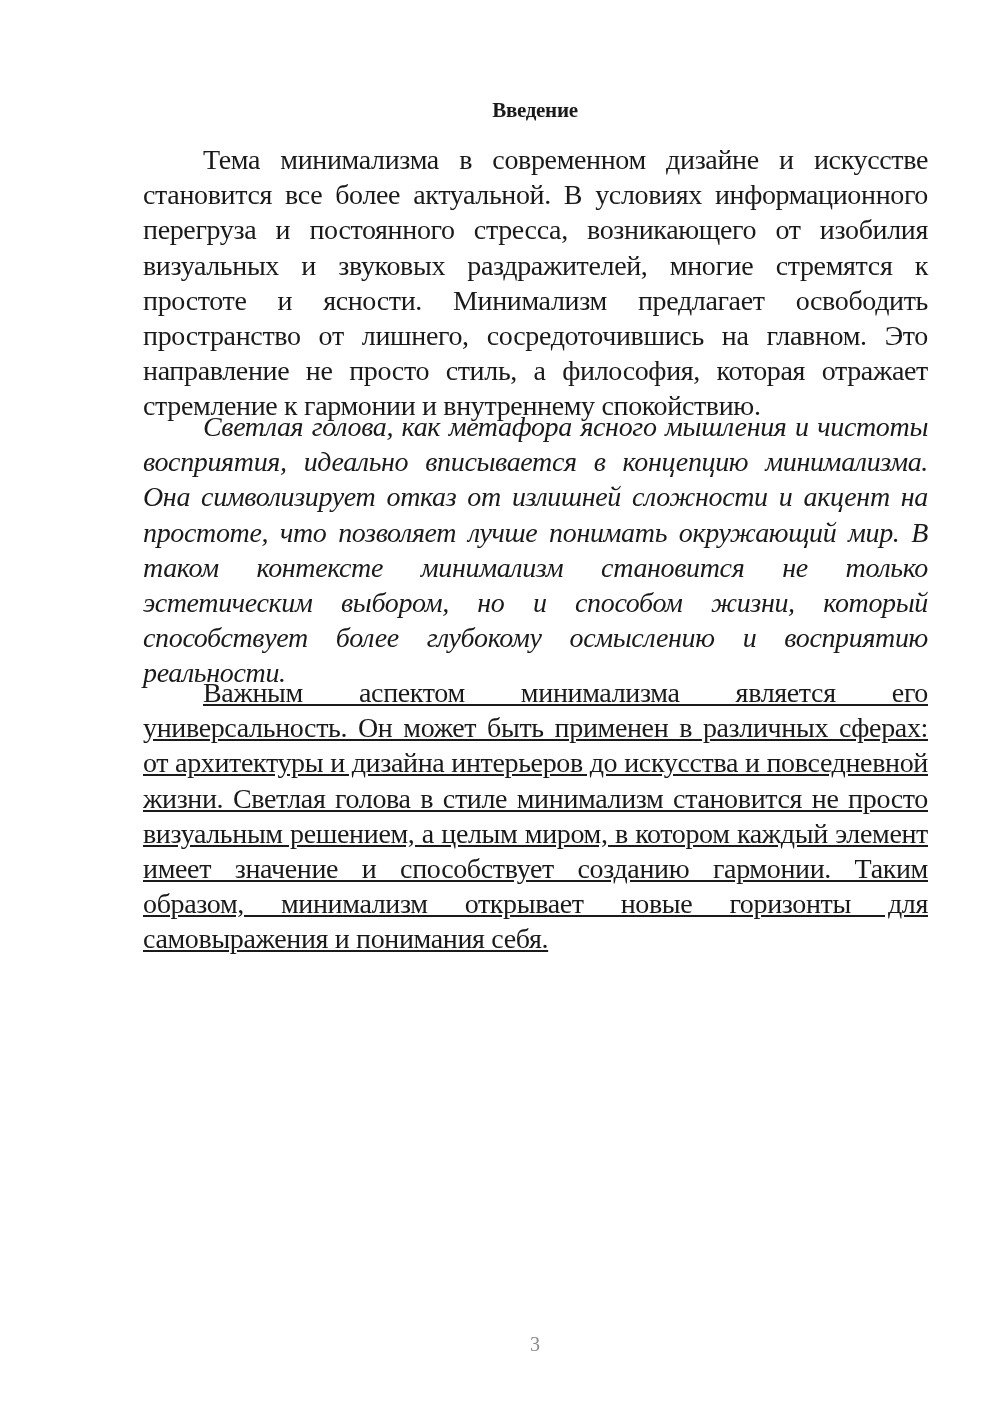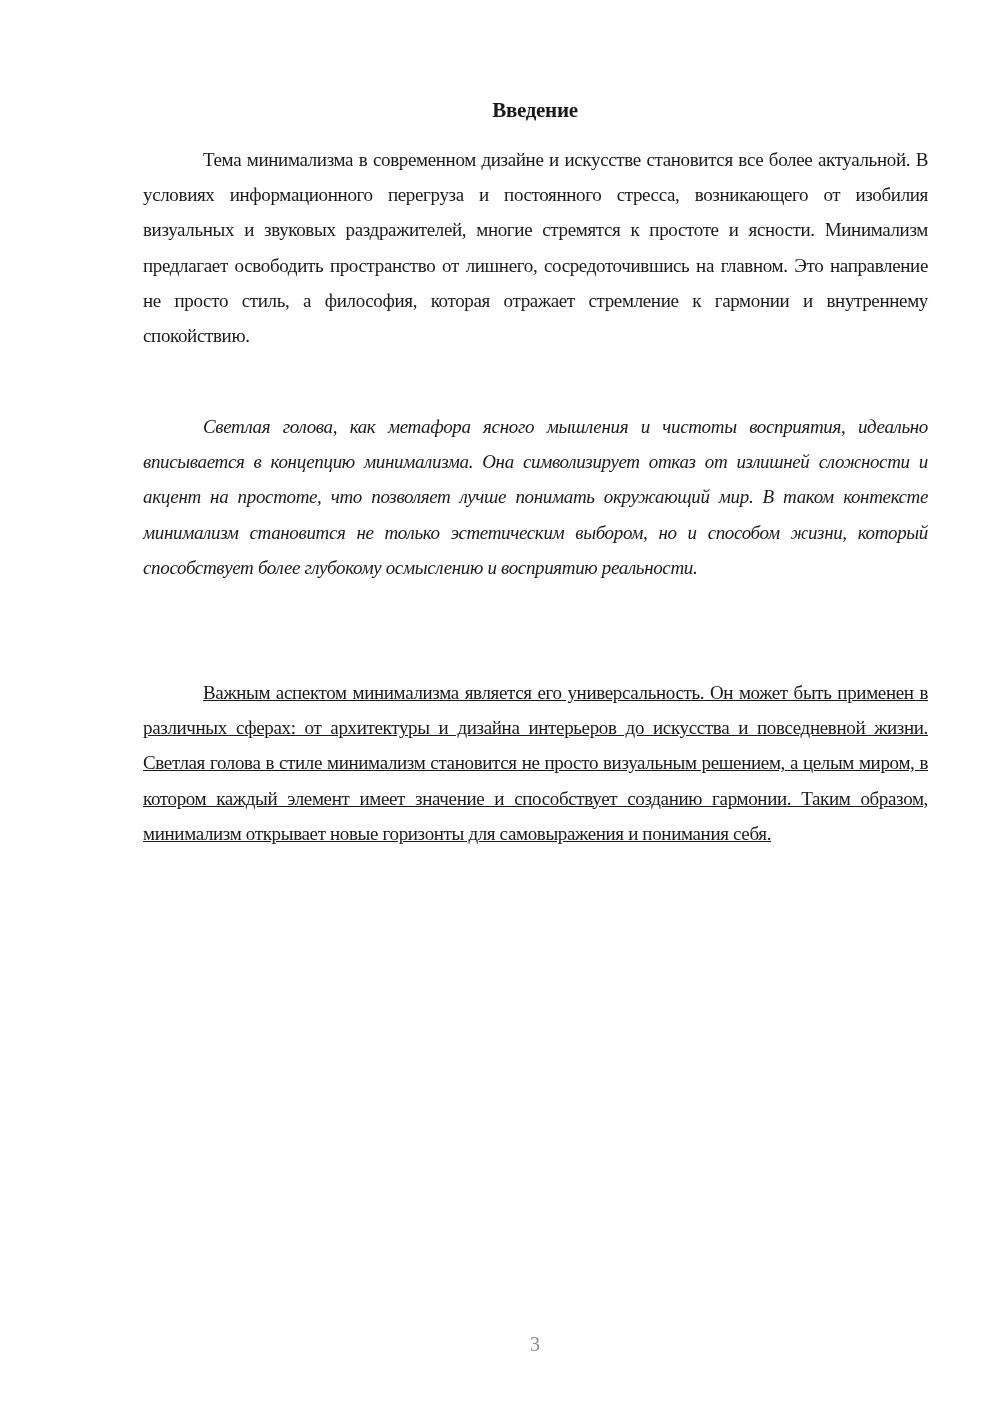--- a/index.html
+++ b/index.html
@@ -31,21 +31,21 @@
       font-weight: bold;
       font-size: 21px;
       line-height: 28px;
       margin: 0;
       letter-spacing: -0.3px;
     }
     .body-text {
       position: absolute;
       left: 143px;
       width: 785px;
-      font-size: 19px;
+      font-size: 28px;
       line-height: 35.2px;
       text-align: justify;
       text-indent: 60px;
       margin: 0;
       letter-spacing: -0.35px;
       word-spacing: 0px;
     }
     #p1 { top: 142px; }
     #p2 { top: 409px; font-style: italic; }
     #p3 { top: 675px; text-decoration: underline; }

